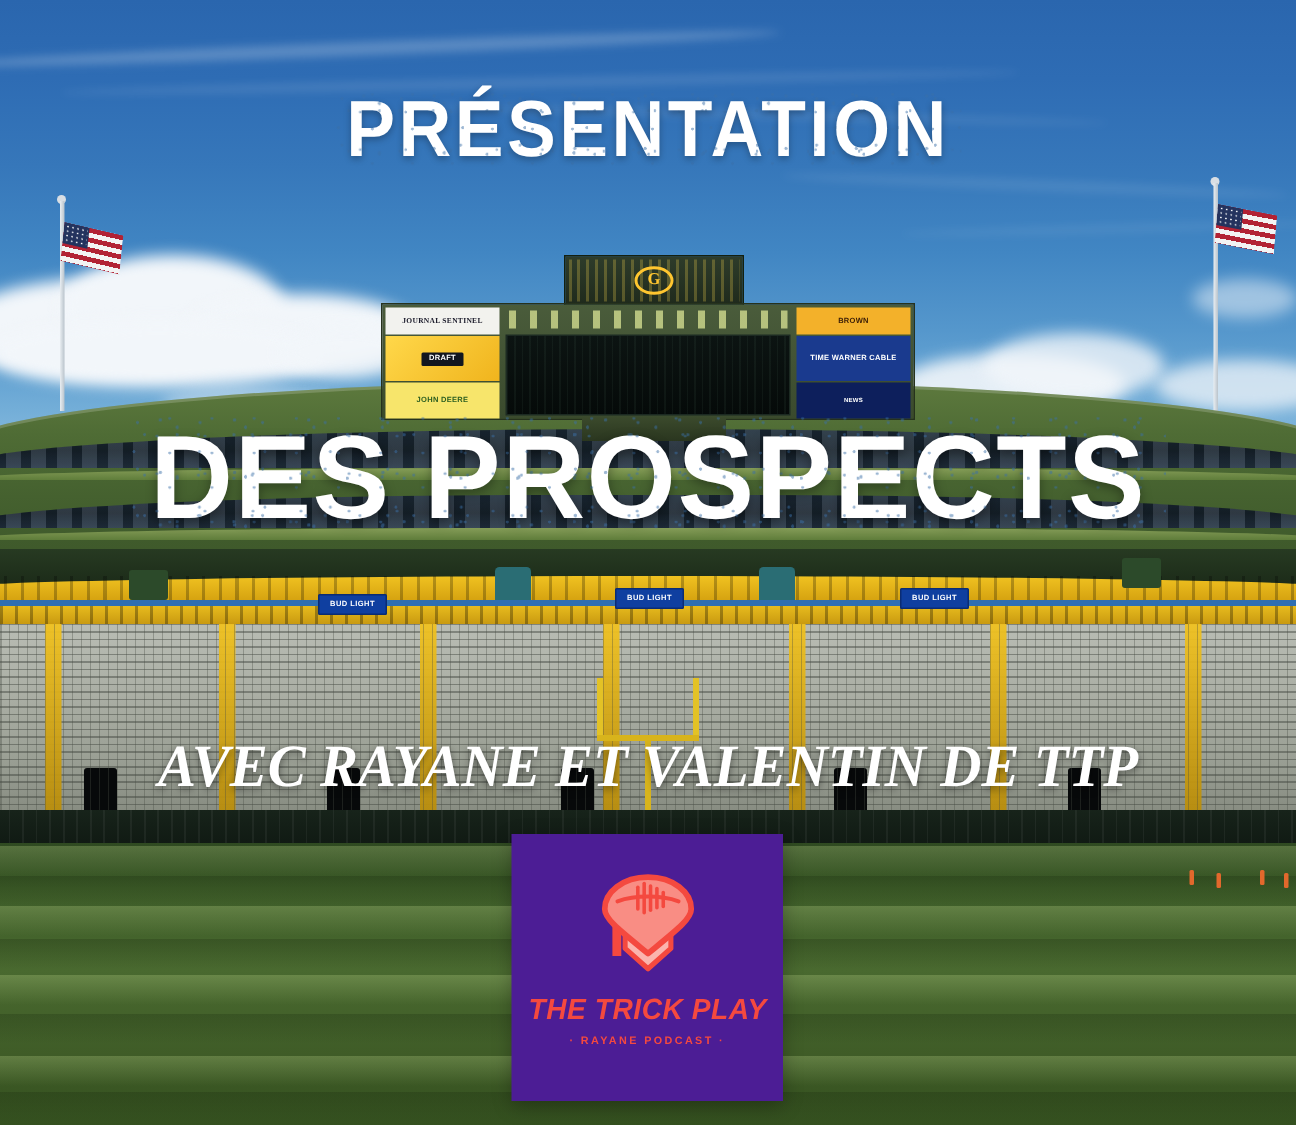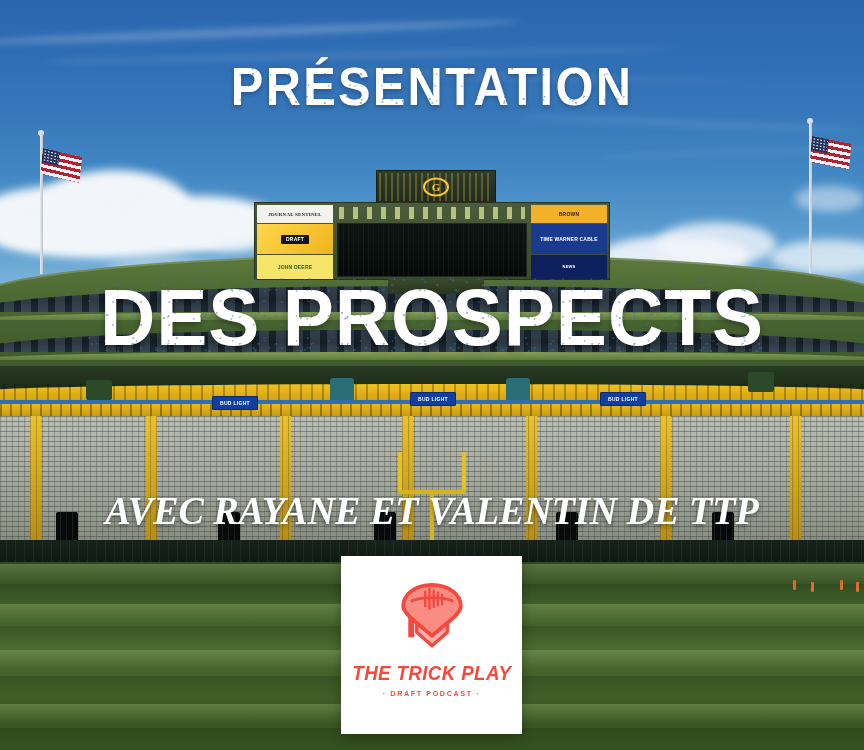--- a/index.html
+++ b/index.html
@@ -265,21 +265,21 @@
       radial-gradient(circle at 83% 58%, #3a6fa8 0.9px, transparent 1.2px),
       radial-gradient(circle at 94% 26%, #3a6fa8 0.8px, transparent 1.1px),
       radial-gradient(circle at 6% 76%, #3a6fa8 0.9px, transparent 1.2px);
     background-size:43px 31px,37px 27px,51px 35px,33px 25px,47px 33px,39px 29px,29px 23px,45px 37px;
     opacity:.5;mix-blend-mode:multiply;
   }
 
   
   .logo-card{
     position:absolute;left:341px;top:556px;width:181px;height:178px;
-    background:#ffffff;
+    background:#4c1d95;
     box-shadow:0 3px 12px rgba(0,0,0,.28);
     display:flex;flex-direction:column;align-items:center;justify-content:flex-start;
     padding-top:22px;
   }
   .logo-mark{width:86px;height:78px;}
   .logo-title{
     margin-top:8px;
     color:#f4493f;
     font-family:"Liberation Sans", sans-serif;
     font-weight:bold;font-style:italic;
@@ -445,16 +445,16 @@
 
       <g stroke="#f4493f" stroke-width="2.8" stroke-linecap="round">
         <line x1="42" y1="16" x2="42" y2="33"></line>
         <line x1="47" y1="13" x2="47" y2="36"></line>
         <line x1="52" y1="15" x2="52" y2="34"></line>
         <line x1="57" y1="17" x2="57" y2="32"></line>
         <line x1="62" y1="20" x2="62" y2="31"></line>
       </g>
     </svg>
     <div class="logo-title">THE TRICK PLAY</div>
-    <div class="logo-sub">· DRAFT PODCAST ·</div>
+    <div class="logo-sub">· RAYANE PODCAST ·</div>
   </div>
 
 </div>
 
 </body></html>

